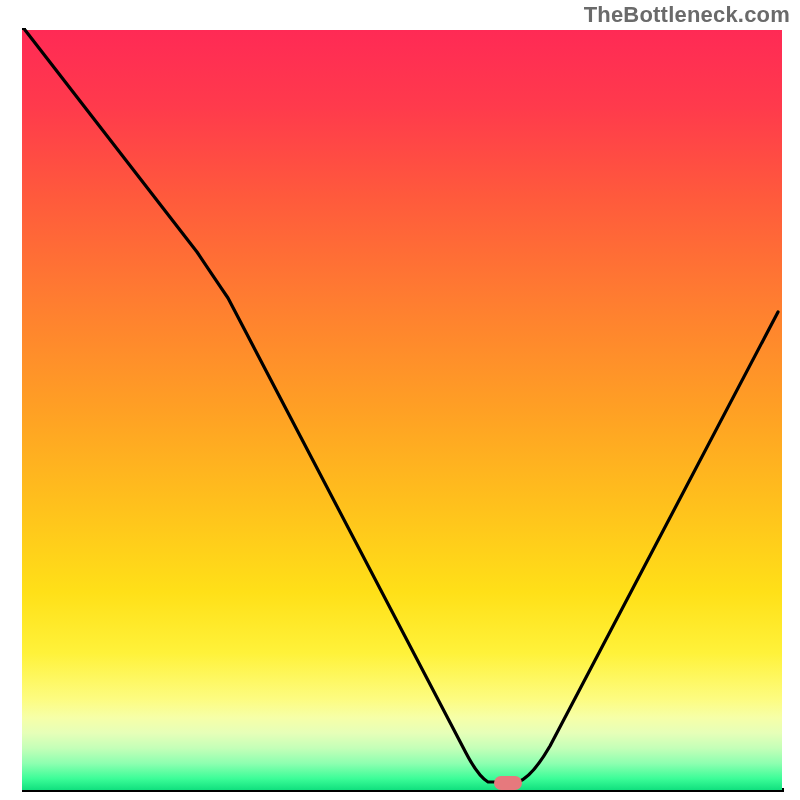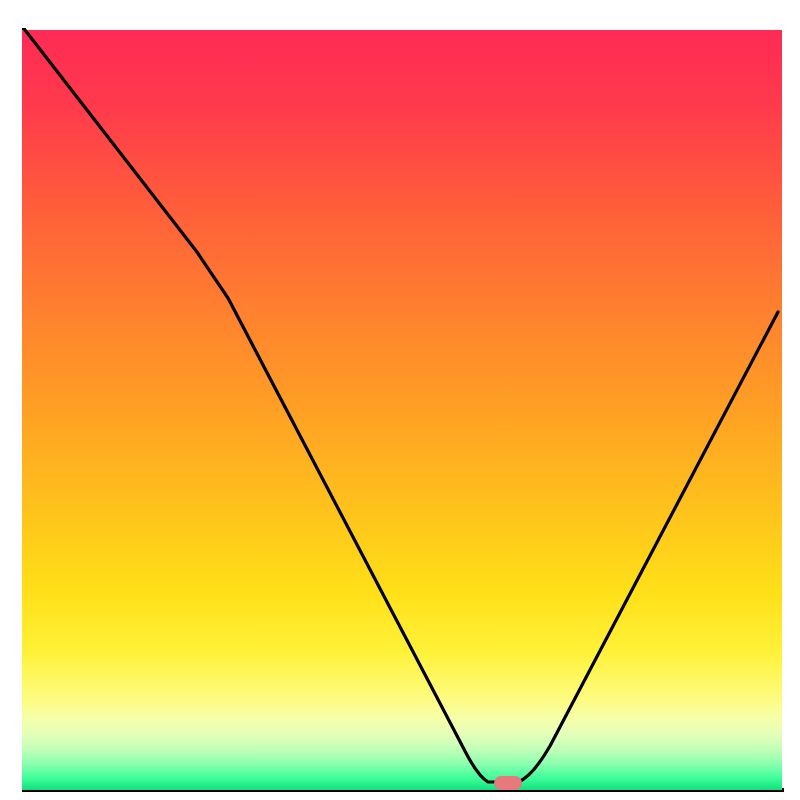--- a/index.html
+++ b/index.html
@@ -46,20 +46,21 @@
     top: 30px;
     width: 760px;
     height: 760px;
     overflow: visible;
   }
 </style>
 </head>
 <body>
 <div class="frame">
 
+  <div class="watermark">TheBottleneck.com</div>
 
   <div class="axis-y"></div>
   <div class="axis-x"></div>
 
   <svg class="plotsvg" viewBox="0 0 760 760" preserveAspectRatio="none">
     <defs>
 
       <linearGradient id="bg" x1="0" y1="0" x2="0" y2="1">
         <stop offset="0.00" stop-color="#ff2a55"></stop>
         <stop offset="0.10" stop-color="#ff3a4c"></stop>

